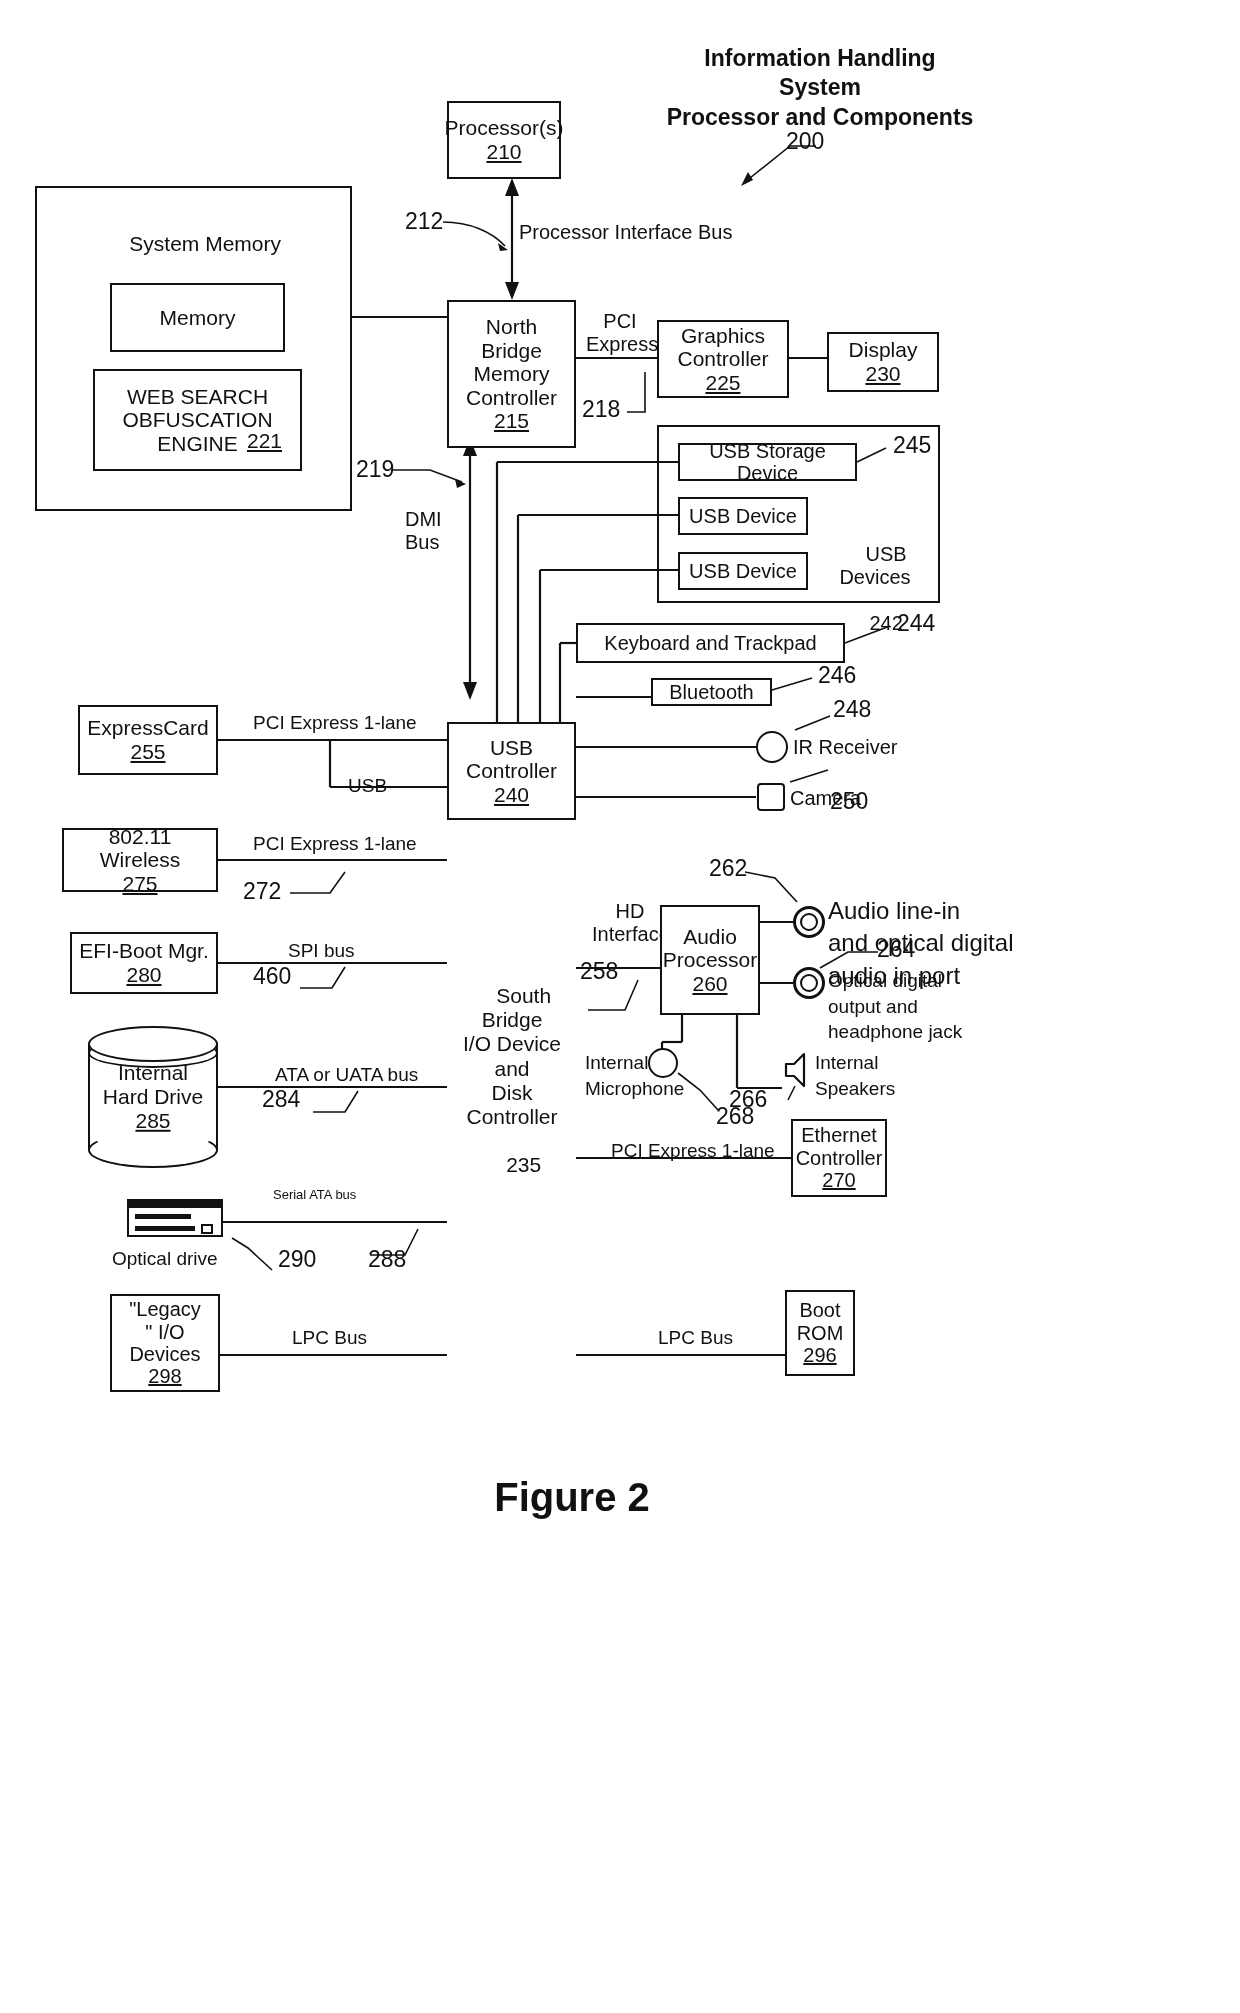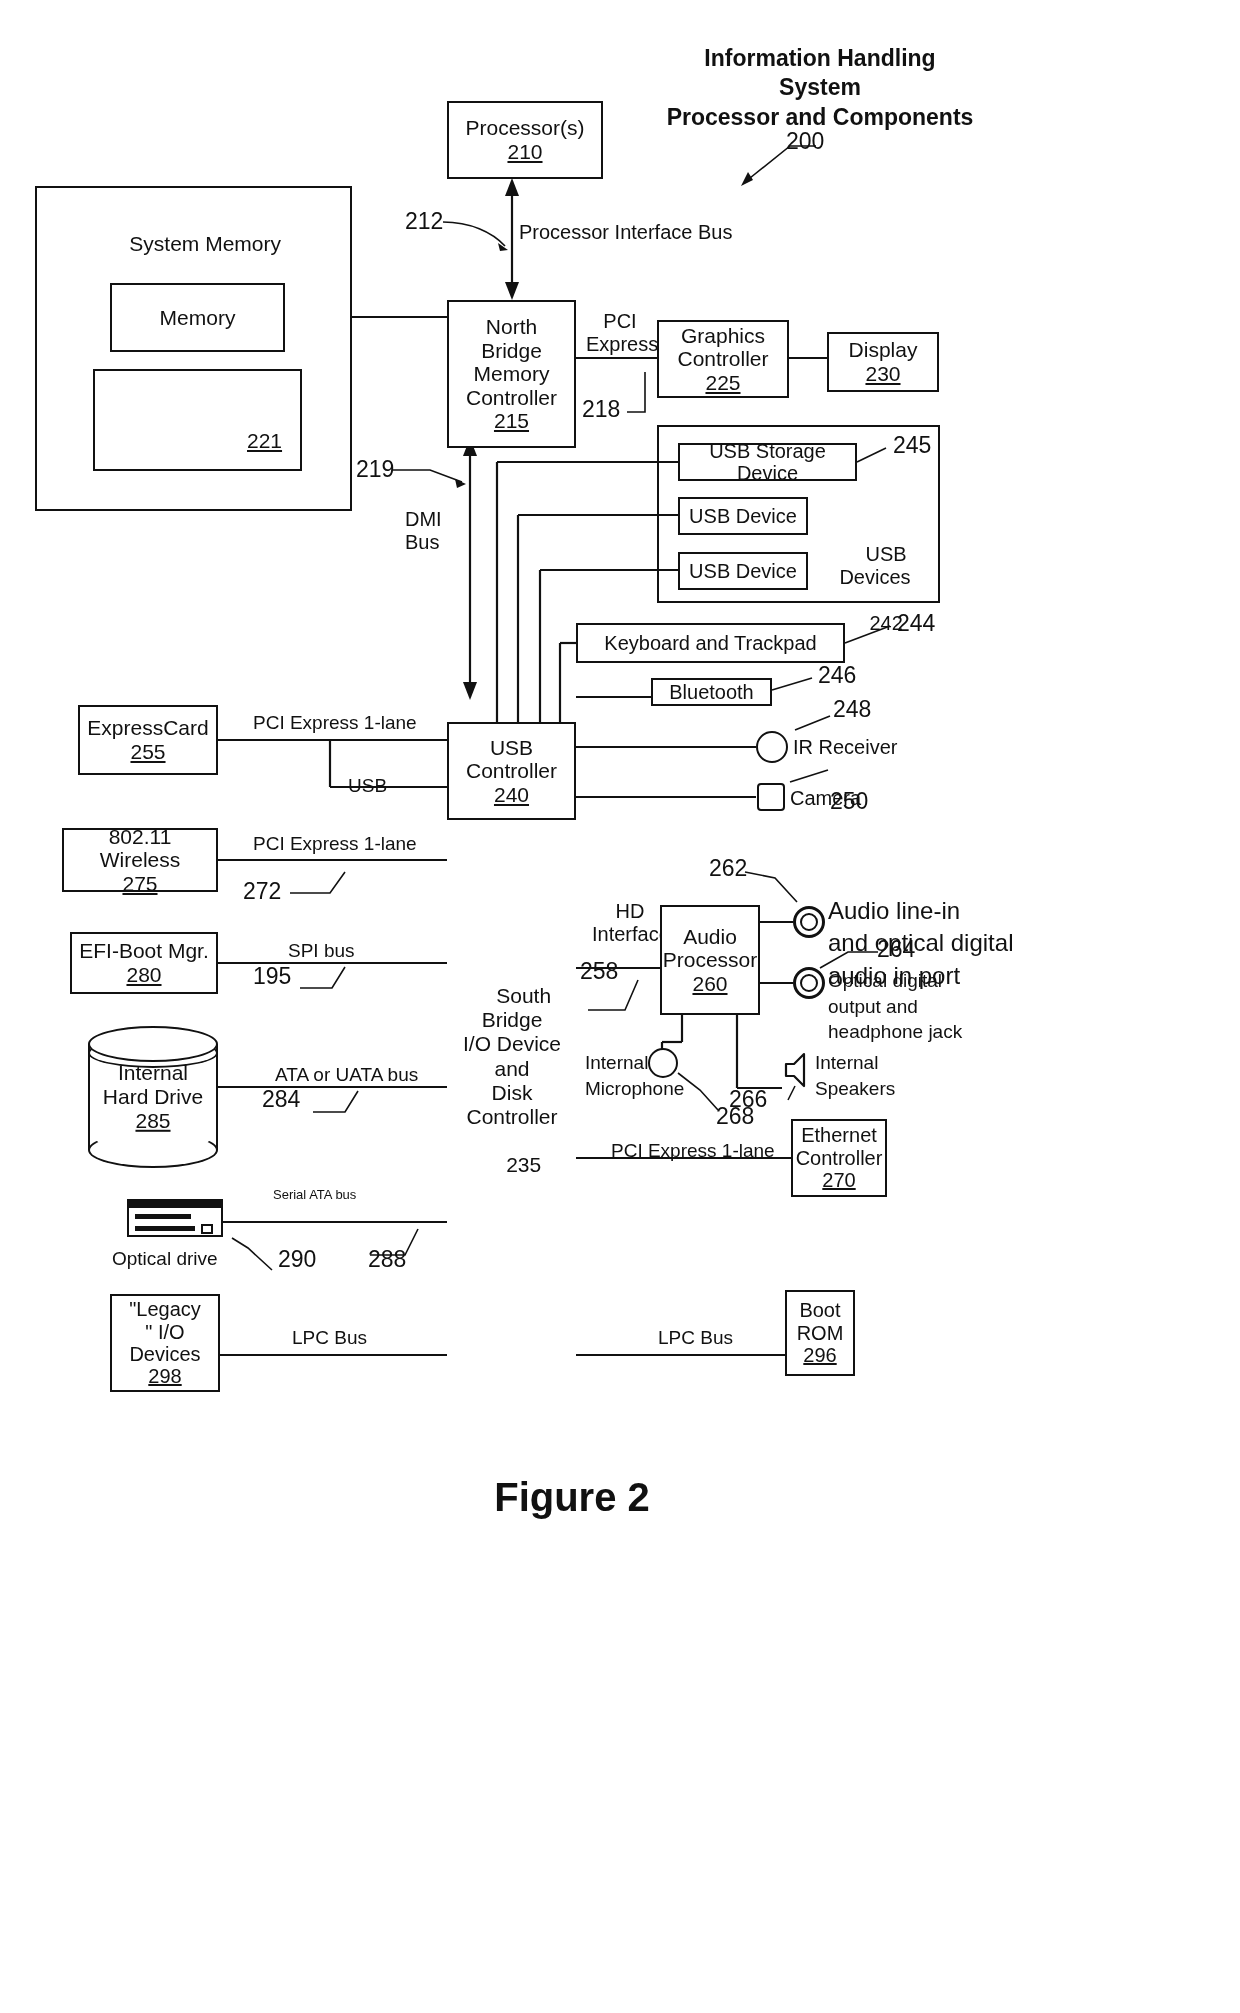--- a/index.html
+++ b/index.html
@@ -207,37 +207,40 @@
 
       <line x1="576" y1="1158" x2="791" y2="1158"></line>
     </g>
   </svg>
 
   <div id="title" style="left:640px;top:44px;width:360px;">Information Handling
 System
 Processor and Components</div>
   <div class="num" style="left:786px;top:130px;">200</div>
 
-  <div class="box" style="left:447px;top:101px;width:156px;height:78px;">
+  <div class="box" style="left:447px;top:101px;width:114px;height:78px;">
     <span>Processor(s)</span>
     <span class="ref">210</span>
   </div>
 
   <div class="num" style="left:405px;top:210px;">212</div>
   <div class="lbl left" style="left:519px;top:221px;">Processor Interface Bus</div>
 
   <div class="group" style="left:35px;top:186px;width:317px;height:325px;"></div>
   <div class="lbl" style="left:60px;top:208px;width:267px;font-size:21px;">
     <span>System Memory</span><br>
     <span class="ref">220</span>
   </div>
   <div class="box" style="left:110px;top:283px;width:175px;height:69px;">
     <span>Memory</span>
   </div>
   <div class="box" style="left:93px;top:369px;width:209px;height:102px;font-size:21px;">
+    <span style="white-space:pre-line;">WEB SEARCH
+OBFUSCATION
+ENGINE</span>
     <span style="position:absolute;left:152px;bottom:16px;text-decoration:underline;">221</span>
   </div>
 
   <div class="box" style="left:447px;top:300px;width:129px;height:148px;">
     <span style="white-space:pre-line;">North Bridge
 Memory
 Controller</span>
     <span class="ref">215</span>
   </div>
 
@@ -322,21 +325,21 @@
     <span class="ref">275</span>
   </div>
   <div class="lbl" style="left:253px;top:833px;font-size:19px;">PCI Express 1-lane</div>
   <div class="num" style="left:243px;top:880px;">272</div>
 
   <div class="box" style="left:70px;top:932px;width:148px;height:62px;">
     <span>EFI-Boot Mgr.</span>
     <span class="ref">280</span>
   </div>
   <div class="lbl" style="left:288px;top:940px;font-size:19px;">SPI bus</div>
-  <div class="num" style="left:253px;top:965px;">195</div>
+  <div class="num" style="left:253px;top:965px;">460</div>
 
   <div class="cyl" style="left:88px;top:1026px;width:130px;height:142px;">
     <div class="body"></div>
     <div class="bot"></div>
     <div class="top2"></div>
     <div class="top"></div>
     <div class="txt">
       <span style="white-space:pre-line;">Internal
 Hard Drive</span><br>
       <span style="text-decoration:underline;">285</span>

